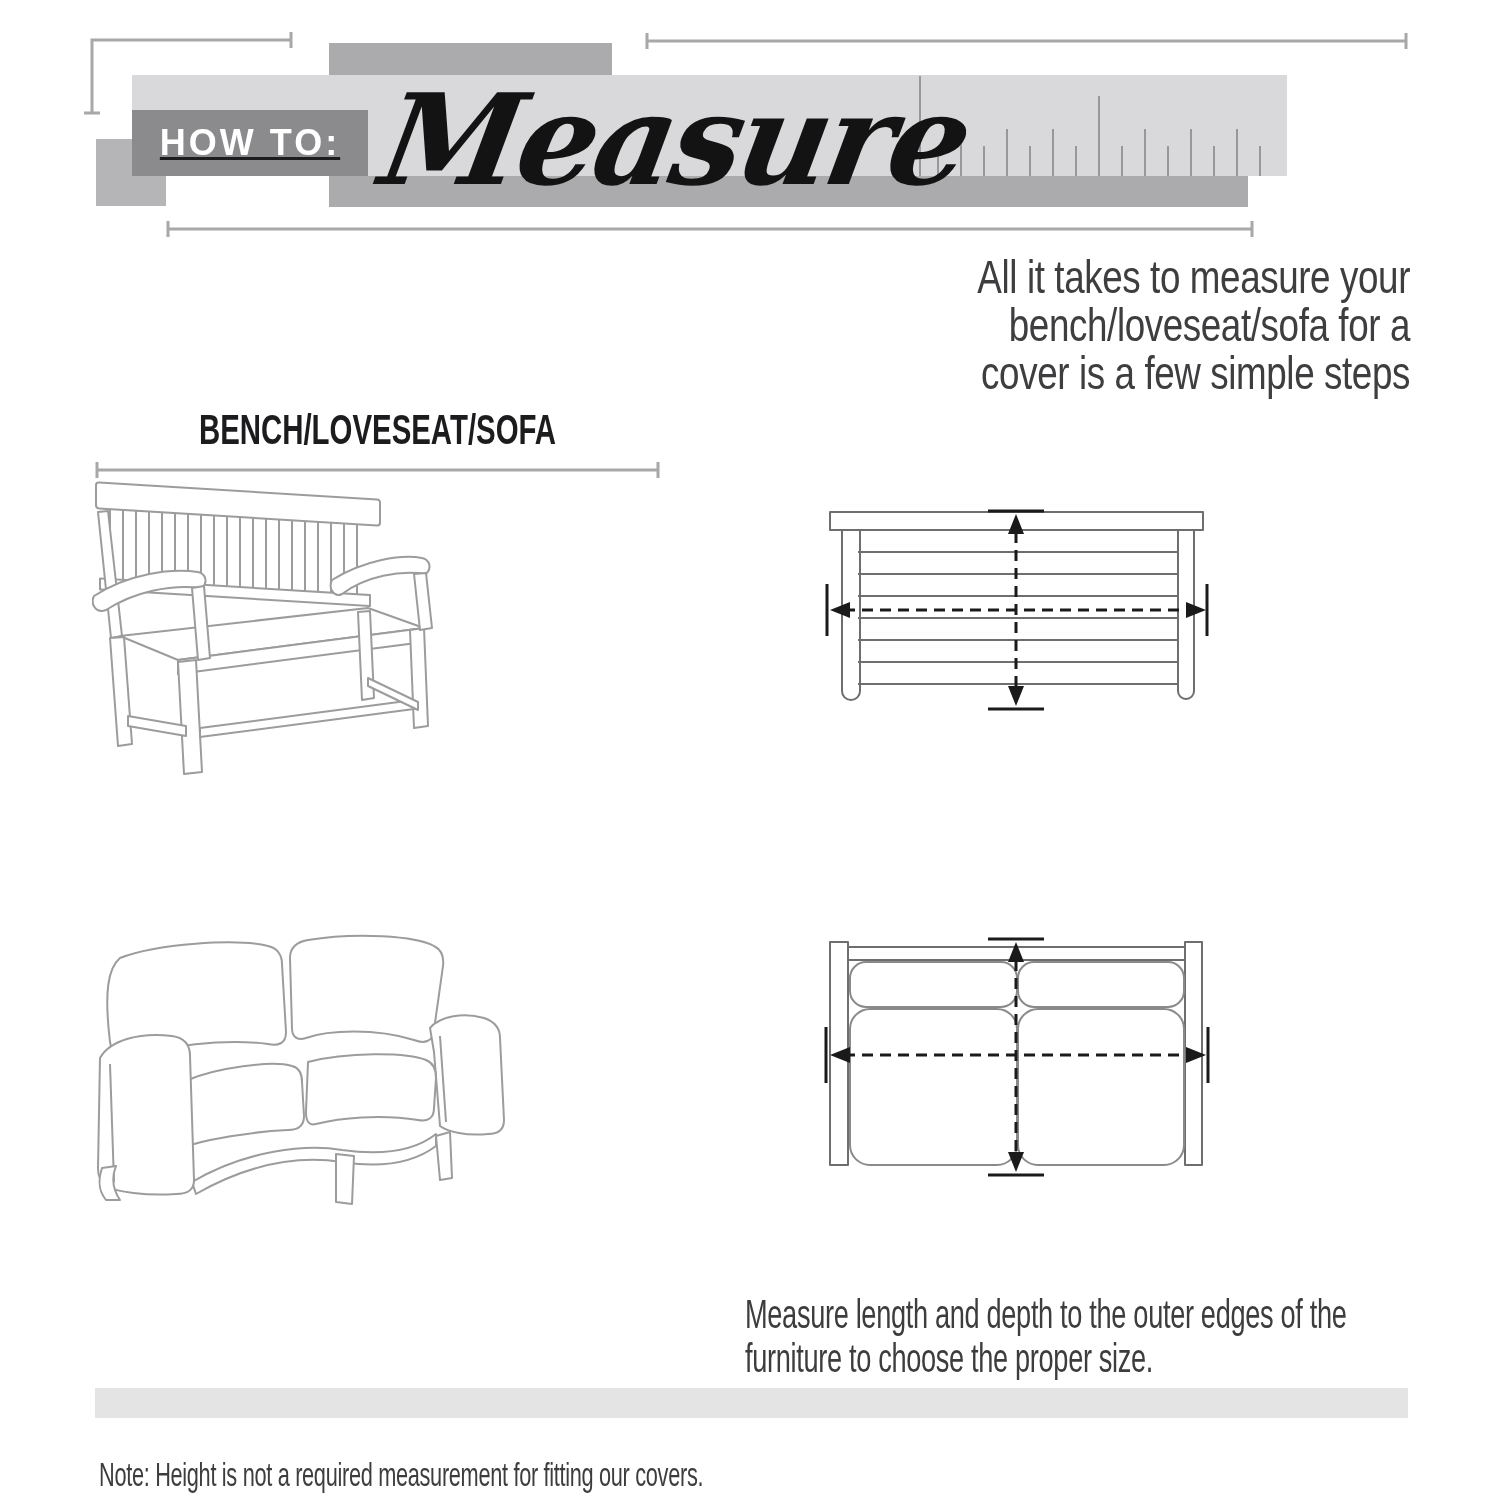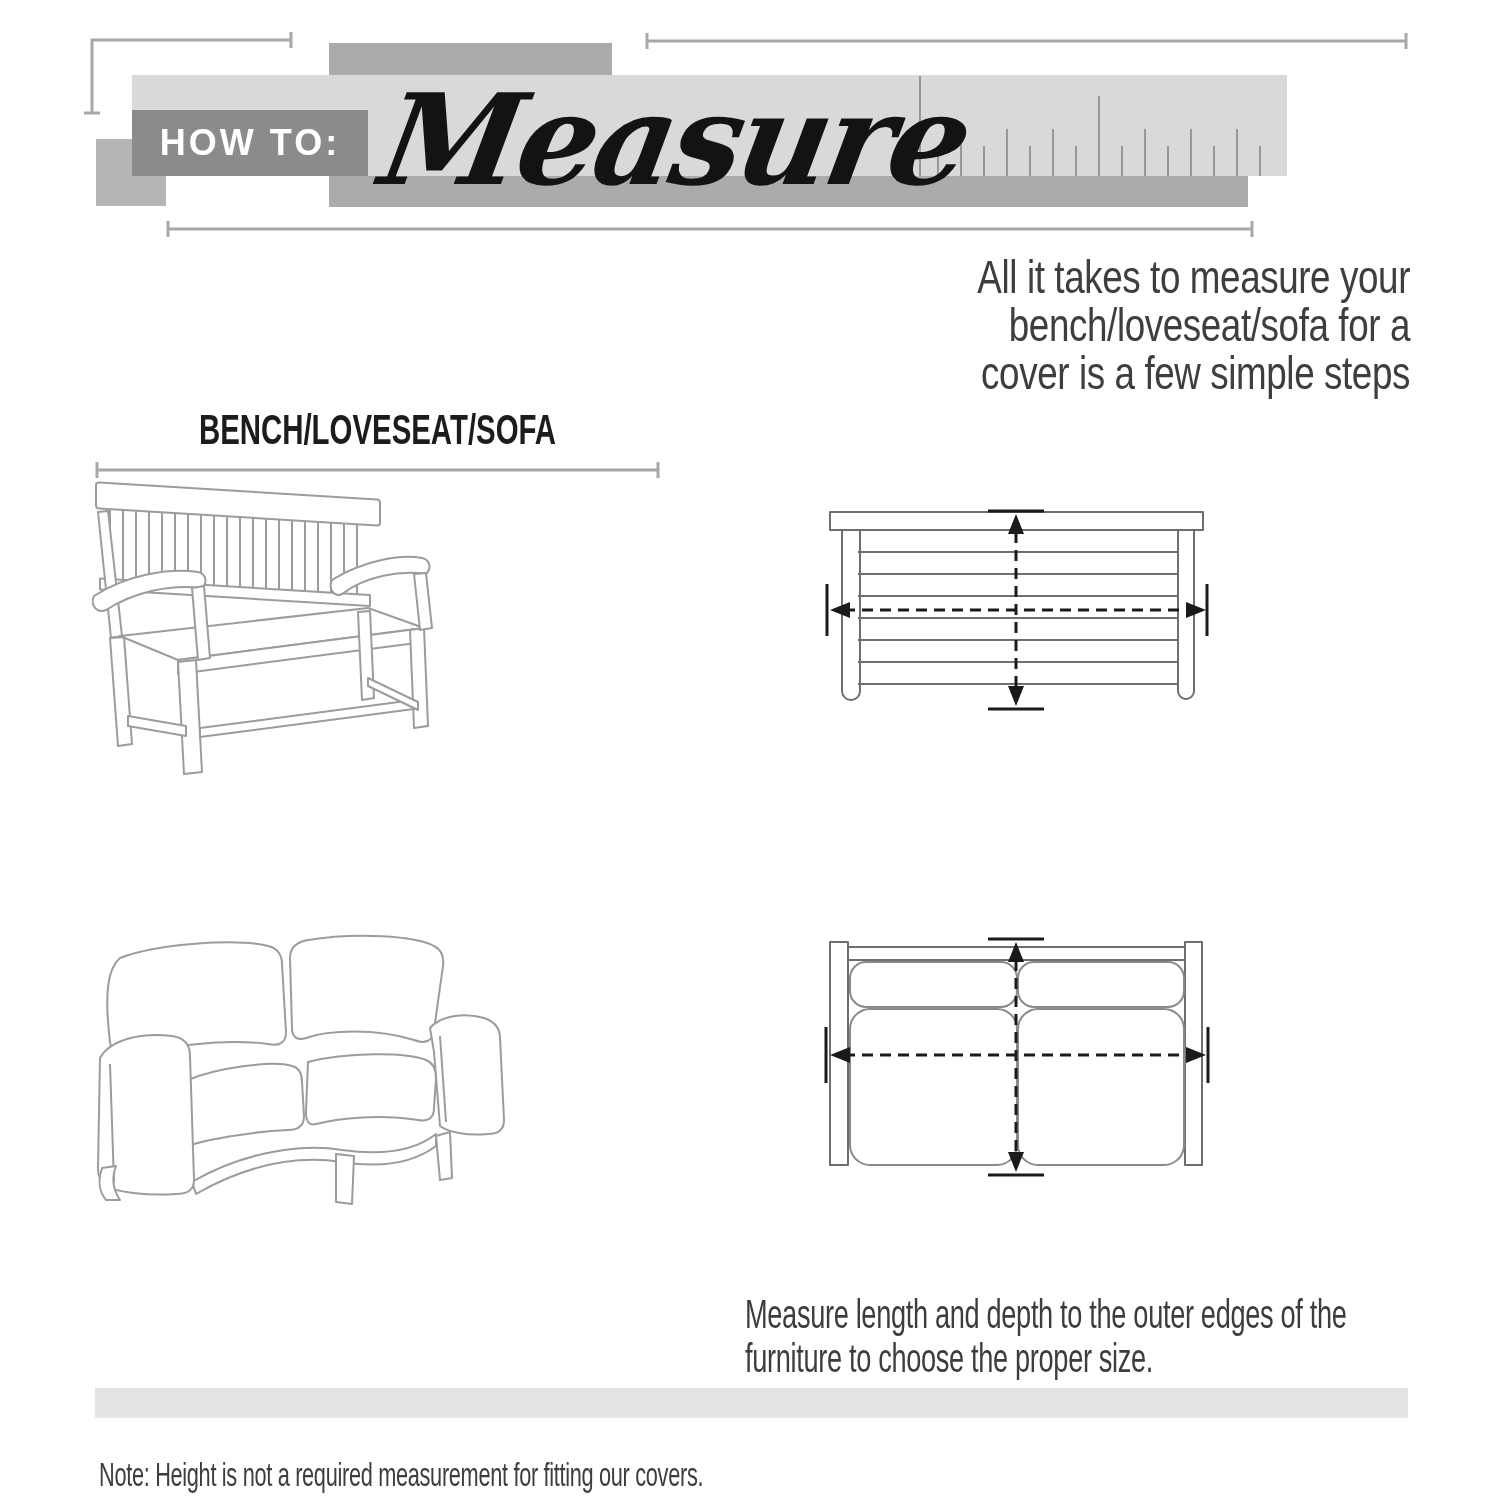--- a/index.html
+++ b/index.html
@@ -6,21 +6,21 @@
   .canvas{position:relative;width:1500px;height:1500px;background:#fff;overflow:hidden;
           font-family:"Liberation Sans", sans-serif;color:var(--ink,#1c1c1e);}
   .abs{position:absolute;}
 
   
   .block-top-dark{left:329px;top:43px;width:283px;height:33px;background:var(--block-medium);}
   .block-strip{left:329px;top:176px;width:919px;height:31px;background:var(--block-medium);}
   .block-square{left:96px;top:139px;width:70px;height:67px;background:var(--square);}
   .band{left:132px;top:75px;width:1155px;height:101px;background:var(--band);}
   .kicker-box{left:132px;top:110px;width:236px;height:66px;background:var(--kicker-box);
-              display:flex;align-items:center;justify-content:center;}
+              display:flex;align-items:center;justify-content:center;text-decoration:underline;}
   .kicker-box span{color:#fff;font-weight:bold;font-size:36px;letter-spacing:3px;}
   .script-title{left:420px;top:60px;width:510px;height:160px;display:flex;align-items:center;justify-content:center;}
   .script-title span{font-family:"DejaVu Serif", serif;font-style:italic;font-weight:700;
                      font-size:126px;color:#131313;transform:skewX(-10deg);letter-spacing:-4px;}
 
   .hdr-svg{left:0;top:0;}
 
   
   .subtitle{left:500px;top:253px;width:910px;text-align:right;font-size:46px;line-height:48px;
             color:#3e3e40;letter-spacing:-0.5px;transform:scaleX(0.80);transform-origin:top right;}

